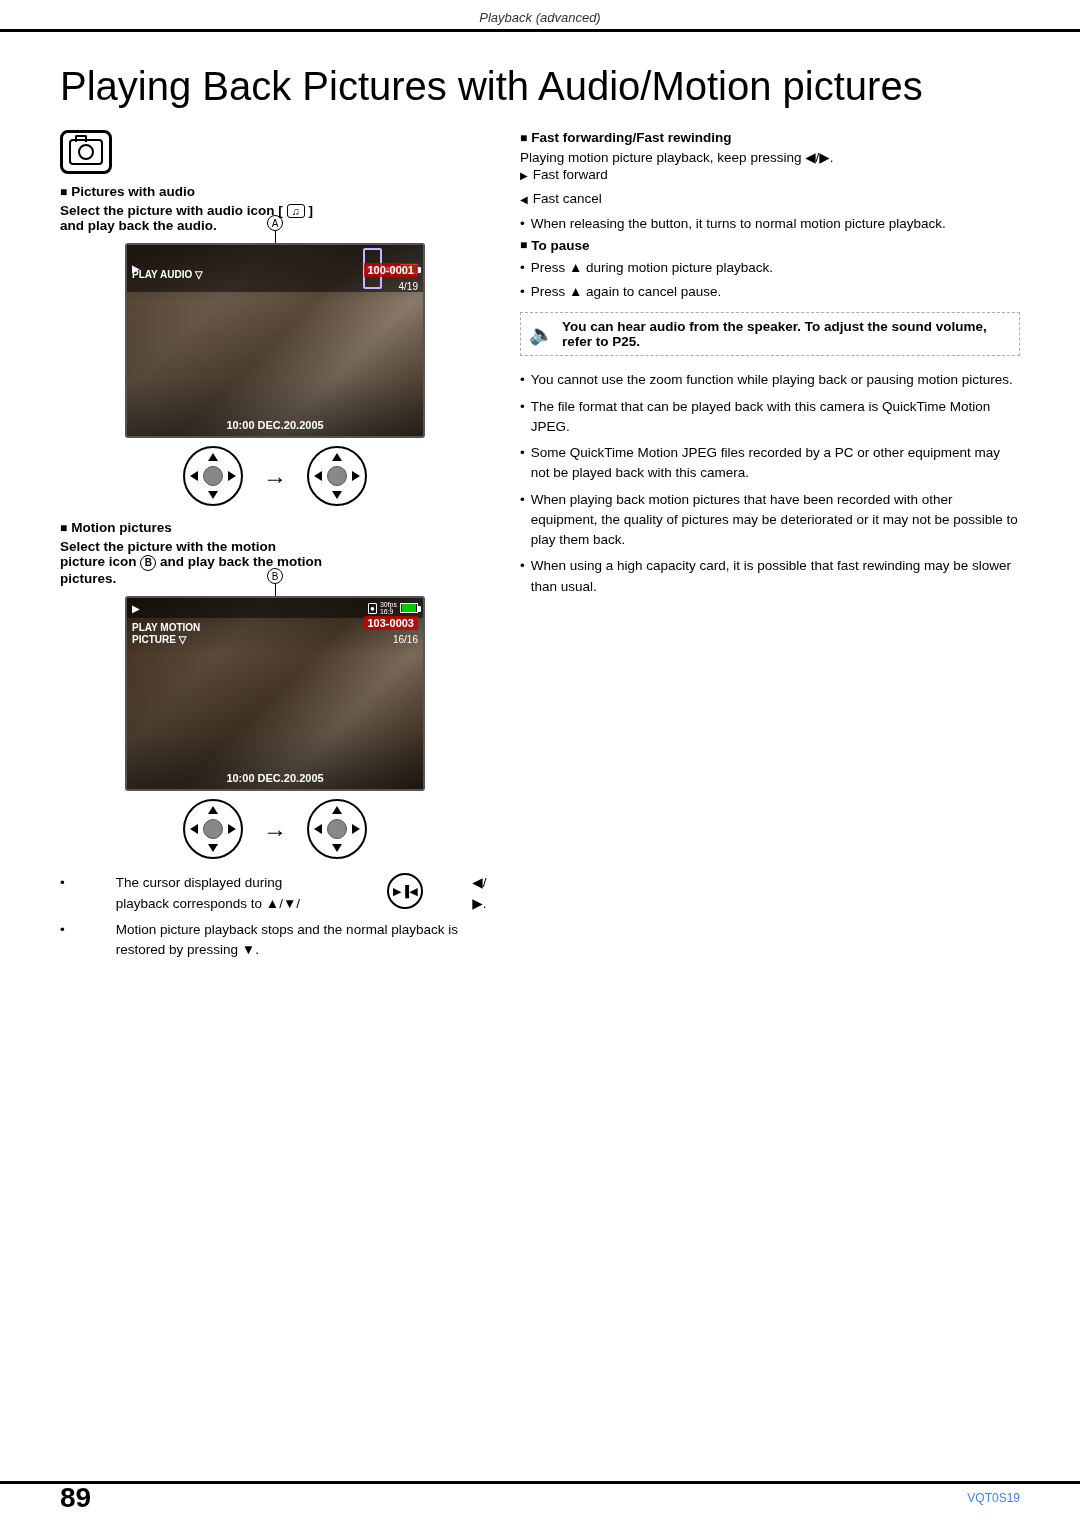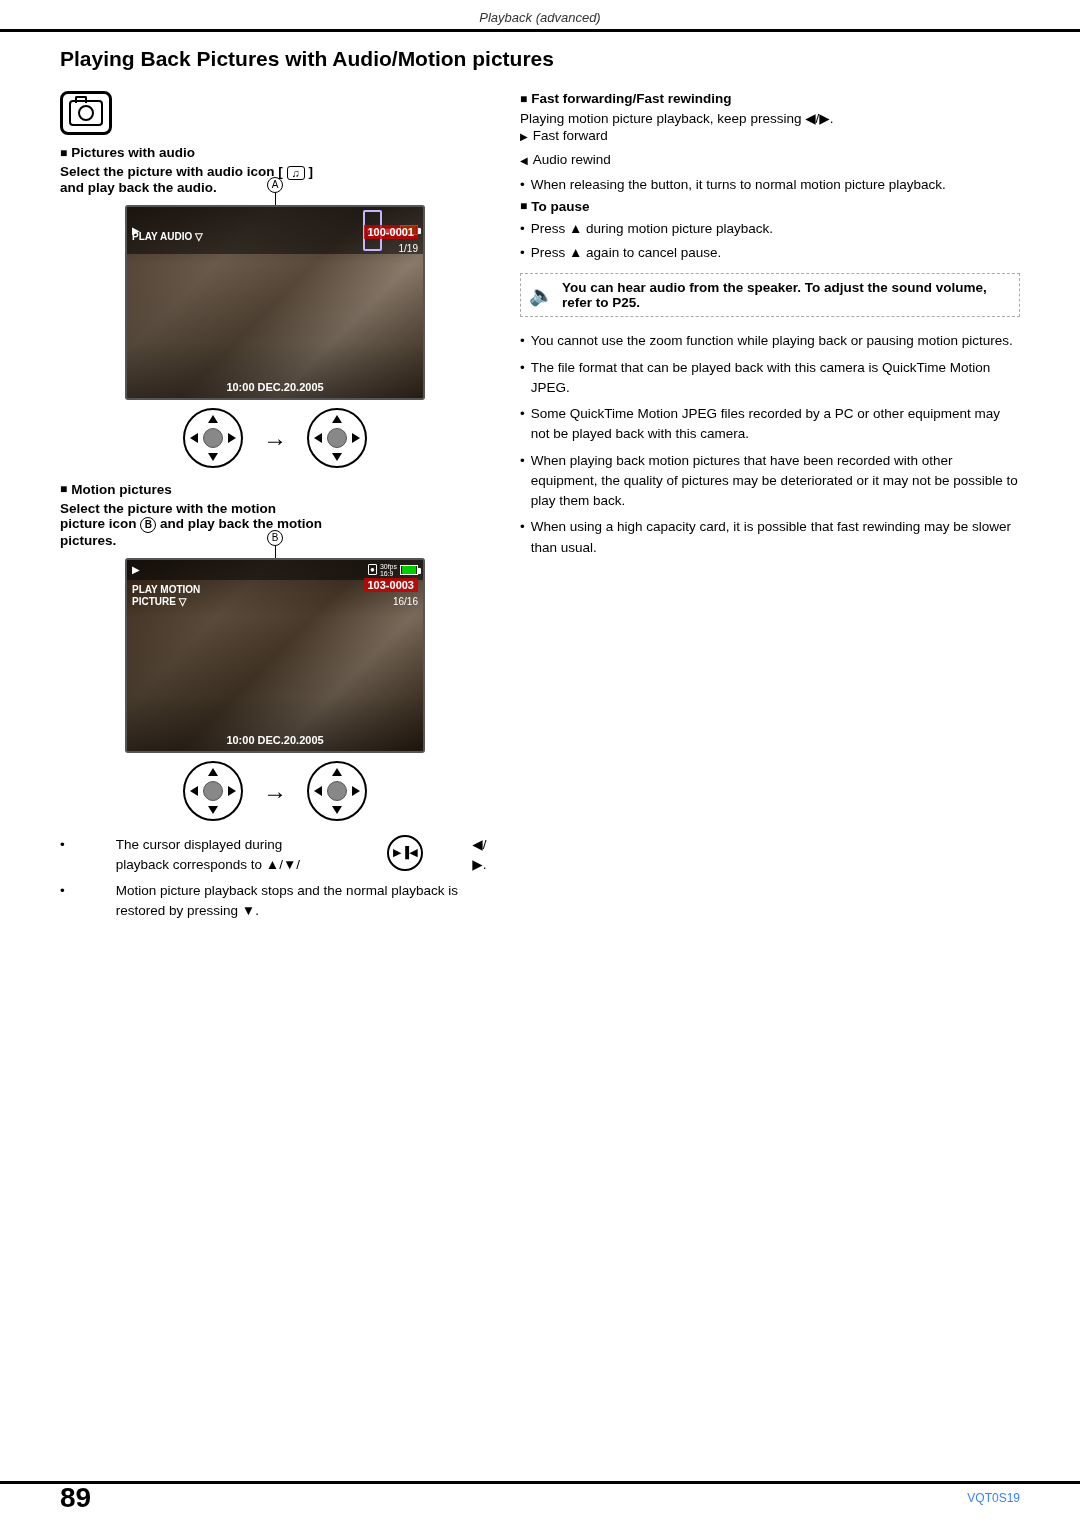--- a/index.html
+++ b/index.html
@@ -21,25 +21,25 @@
       font-size: 13px;
       padding: 10px 0 4px 0;
       color: #333;
     }
 
     .page-content {
       padding: 10px 60px 60px 60px;
     }
 
     .page-title {
-      font-size: 21px;
-      font-weight: bold;
+      font-size: 40px;
+      font-weight: normal;
       line-height: 1.2;
       margin-bottom: 20px;
-      margin-top: 4px;
+      margin-top: 20px;
     }
 
     .two-col {
       display: flex;
       gap: 30px;
     }
 
     .col-left {
       width: 430px;
       flex-shrink: 0;
@@ -517,21 +517,21 @@
             <div class="lcd-icons-right">
               <span style="font-size:8px; color:#fff; border:2px solid #c4b5fd; border-radius:2px; padding:14px 2px;">8M</span>
               <span style="font-size:10px; color:#fff;">■■</span>
               <div class="battery-icon">
                   <div class="battery-fill"></div>
                 </div>
             </div>
           </div>
 
           <div class="lcd-counter">100-0001</div>
-          <div class="lcd-page-num">1/19</div>
+          <div class="lcd-page-num">4/19</div>
 
           <div class="lcd-label">PLAY AUDIO ▽</div>
 
           <div class="lcd-timestamp">10:00  DEC.20.2005</div>
         </div>
       </div>
 
       <div class="arrow-row">
         <div class="dpad">
           <div class="dpad-circle">
@@ -636,21 +636,21 @@
 
       <div class="section-header">Fast forwarding/Fast rewinding</div>
 
       <p>Playing motion picture playback, keep pressing ◀/▶.</p>
 
       <ul class="bullet-list">
         <li>
           <span>Fast forward</span>
         </li>
         <li class="rewind">
-          <span>Audio rewind</span>
+          <span>Fast cancel</span>
         </li>
       </ul>
 
       <ul class="dot-list">
         <li>
           <span>When releasing the button, it turns to normal motion picture playback.</span>
         </li>
       </ul>
 
       <div class="to-pause-header">To pause</div>

